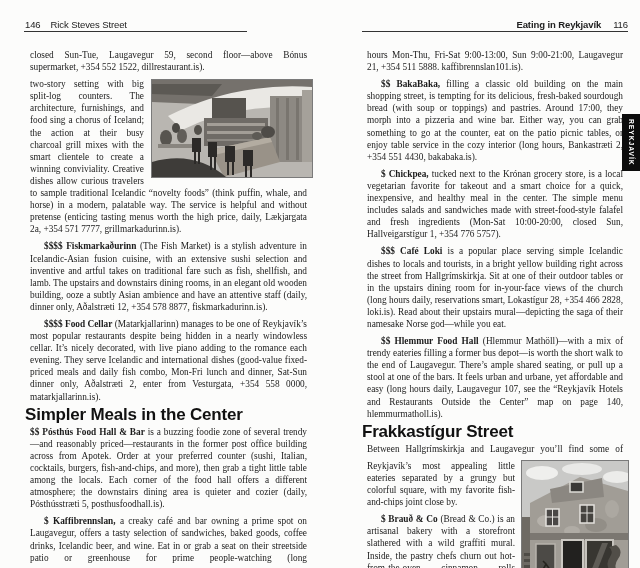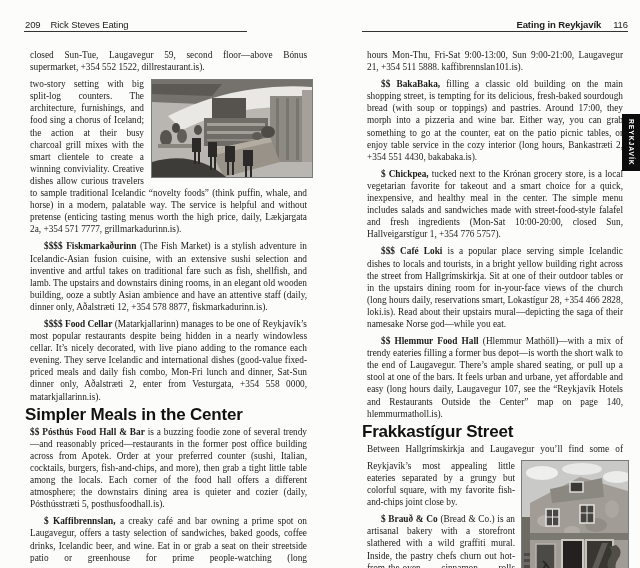--- a/index.html
+++ b/index.html
@@ -37,21 +37,21 @@
        color:#fff;writing-mode:vertical-rl;font-family:"Liberation Sans",sans-serif;
        font-size:6.8px;font-weight:700;letter-spacing:0.9px;
        display:flex;align-items:center;justify-content:center;}
 </style>
 </head>
 <body>
 
 <div class="spread">
 
   <div class="runhead runhead-left">
-    <span class="pagenum">209</span><span class="booktitle">Rick Steves Eating</span>
+    <span class="pagenum">146</span><span class="booktitle">Rick Steves Street</span>
   </div>
   <div class="runhead runhead-right">
     <span class="sectitle">Eating in Reykjavík</span><span class="pagenum">116</span>
   </div>
   <div class="rule rule-left"></div>
   <div class="rule rule-right"></div>
 
   <div class="col col-left">
     <p><span>closed Sun-Tue, Laugavegur 59, second floor—above Bónus supermarket, +354 552 1522, dillrestaurant.is).</span></p>
 

